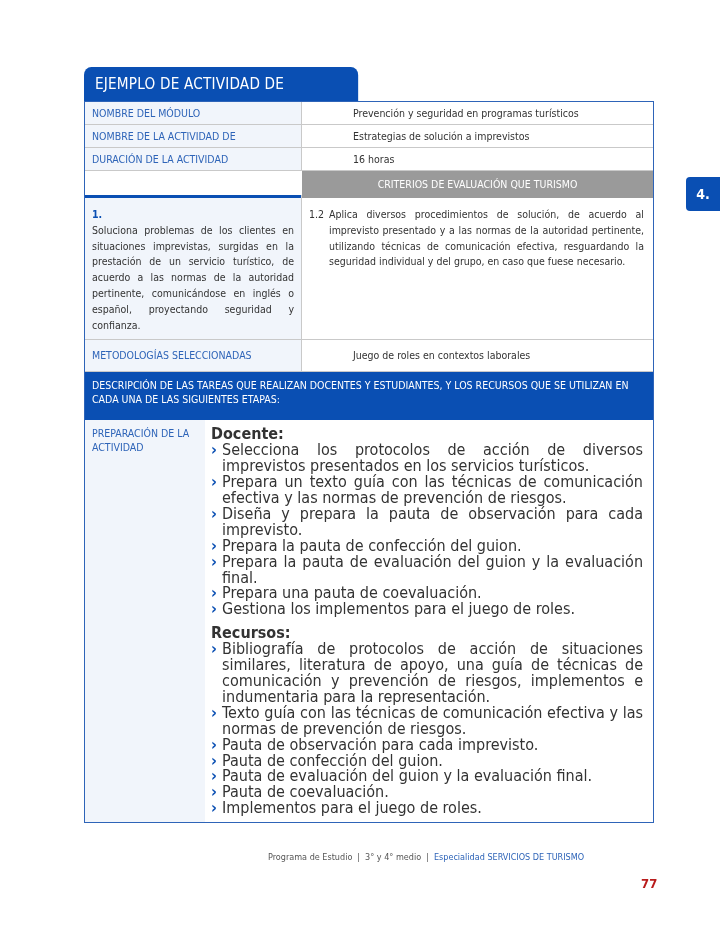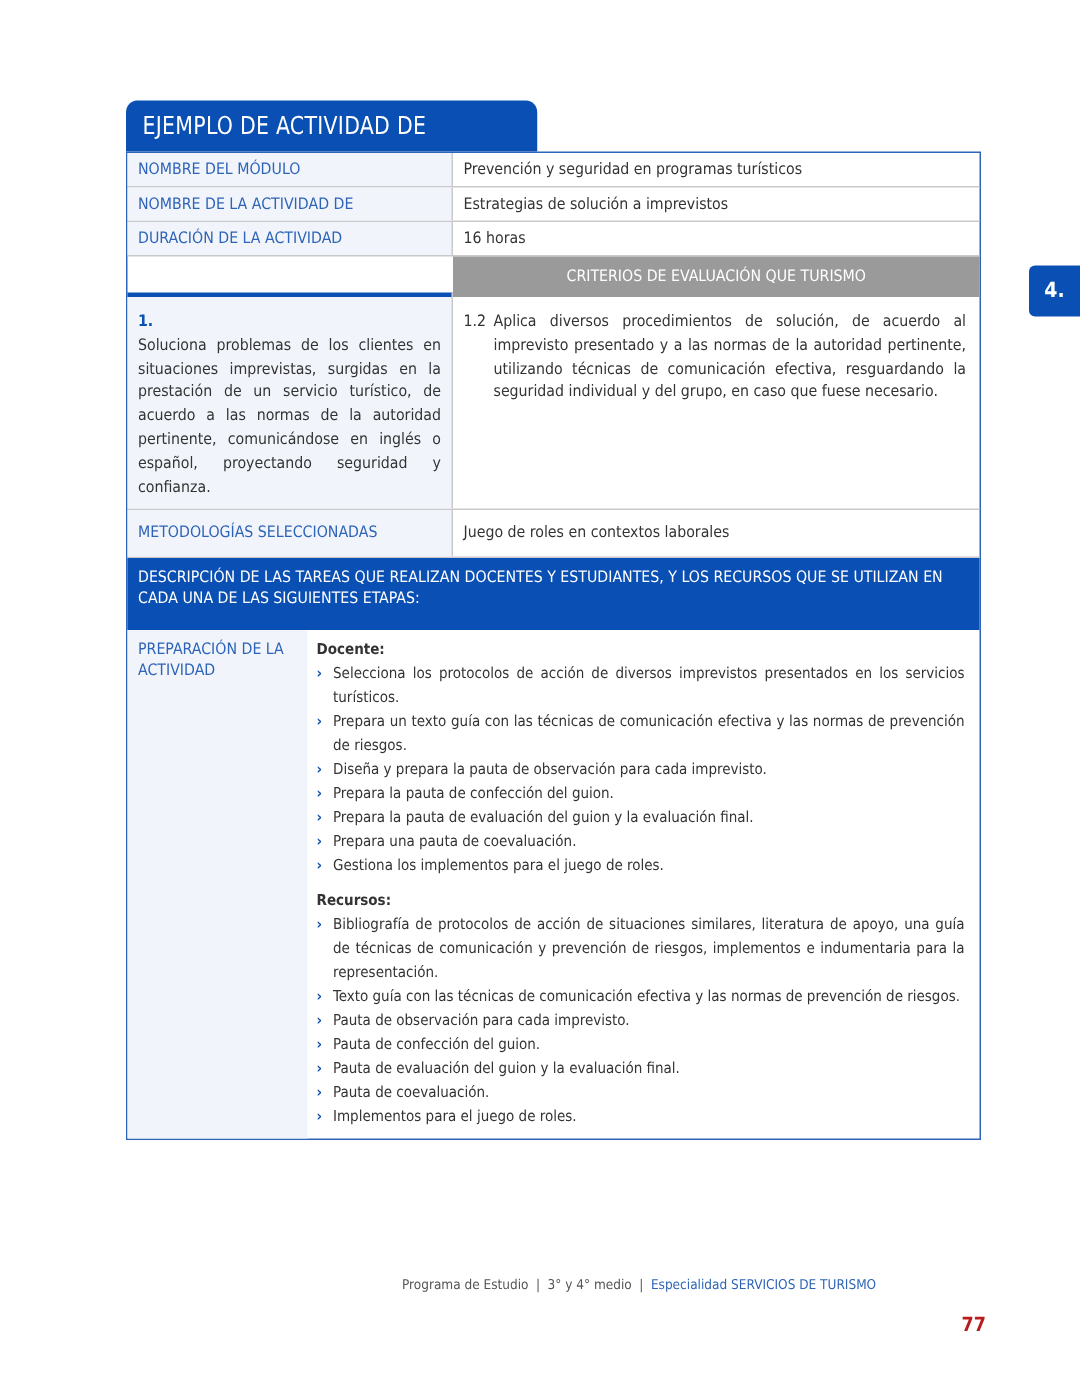--- a/index.html
+++ b/index.html
@@ -3,40 +3,40 @@
   <meta charset="utf-8">
   <style>
     html, body { margin: 0; padding: 0; background: #ffffff; }
     body { width: 720px; height: 932px; position: relative; overflow: hidden;
            font-family: "DejaVu Sans Condensed", "Liberation Sans Narrow", "Liberation Sans", sans-serif; color: #333; }
     .title-tab { position: absolute; left: 84px; top: 67px; width: 298px; height: 34px;
                  background: #0a4fb3; border-radius: 8px 8px 0 0; color: #fff;
                  font-size: 16.5px; line-height: 34px; padding-left: 12px; box-sizing: border-box;
                  letter-spacing: 0.2px; transform: scaleX(0.92); transform-origin: left; }
     .sheet { position: absolute; left: 84px; top: 101px; width: 570px; border: 1px solid #2e64b8; box-sizing: border-box; }
-    .row { display: flex; border-bottom: 1px solid #c9c9c9; }
+    .row { display: flex; border-bottom: 1px solid #c9c9c9; gap: 44px; }
     .row:last-child { border-bottom: none; }
     .lbl { width: 217px; box-sizing: border-box; padding: 0 7px; font-size: 10.5px; color: #2e64b8;
            background: #f1f5fb; border-right: 1px solid #c9c9c9; text-transform: uppercase; }
     .val { flex: 1; padding: 0 7px; font-size: 10.5px; color: #333; }
     .r22 .lbl, .r22 .val { height: 22px; line-height: 22px; }
     .hdr-row { display: flex; height: 27px; }
     .hdr-left { width: 217px; background: #0a4fb3; color: #fff; font-size: 10.5px; text-align: center; line-height: 27px; border-right: 1px solid #d0d0d0; box-sizing: border-box; margin-top: 24px;}
     .hdr-right { flex: 1; background: #9a9a9a; color: #fff; font-size: 10.5px; text-align: center; line-height: 27px; }
     .ae-row { display: flex; border-bottom: 1px solid #c9c9c9; }
     .ae-left { width: 217px; box-sizing: border-box; padding: 9px 7px 6px; background: #f1f5fb; border-right: 1px solid #c9c9c9; font-size: 10.5px; line-height: 15.8px; text-align: justify; }
     .ae-num { color: #0a4fb3; font-weight: bold; }
     .ae-right { flex: 1; padding: 9px 9px 6px 7px; font-size: 10.5px; line-height: 15.8px; text-align: justify; }
     .crit { display: flex; }
     .crit-num { width: 20px; flex: none; }
     .meth .lbl, .meth .val { height: 31px; line-height: 31px; }
     .desc-hdr { background: #0a4fb3; color: #fff; font-size: 10.5px; line-height: 14px; padding: 6px 7px 14px; text-transform: uppercase; }
     .stage-row { display: flex; }
     .stage-lbl { width: 120px; box-sizing: border-box; padding: 6px 7px; background: #f1f5fb; color: #2e64b8; font-size: 10.5px; line-height: 14px; text-transform: uppercase; }
-    .stage-body { flex: 1; padding: 6px 10px 6px 6px; font-size: 10px; line-height: 15.9px; }
+    .stage-body { flex: 1; padding: 6px 10px 6px 6px; font-size: 16px; line-height: 15.9px; }
     .sub-h { font-weight: bold; color: #333; }
     ul { list-style: none; margin: 0; padding: 0; }
     li { position: relative; padding-left: 11px; text-align: justify; }
     li::before { content: "›"; position: absolute; left: 0; top: 0; color: #0a4fb3; font-weight: bold; }
     .gap { height: 8px; }
     .side-tab { position: absolute; left: 686px; top: 177px; width: 34px; height: 34px; background: #0a4fb3; border-radius: 4px 0 0 4px; color: #fff; font-weight: bold; font-size: 14px; line-height: 34px; text-align: center; }
     .footer { position: absolute; top: 852px; left: 268px; font-size: 9px; color: #555; white-space: nowrap; }
     .footer .sep { color: #555; margin: 0 5px; }
     .footer .spec { color: #2e64b8; }
     .page-num { position: absolute; top: 876px; left: 641px; font-size: 13px; font-weight: bold; color: #b91c1c; }

